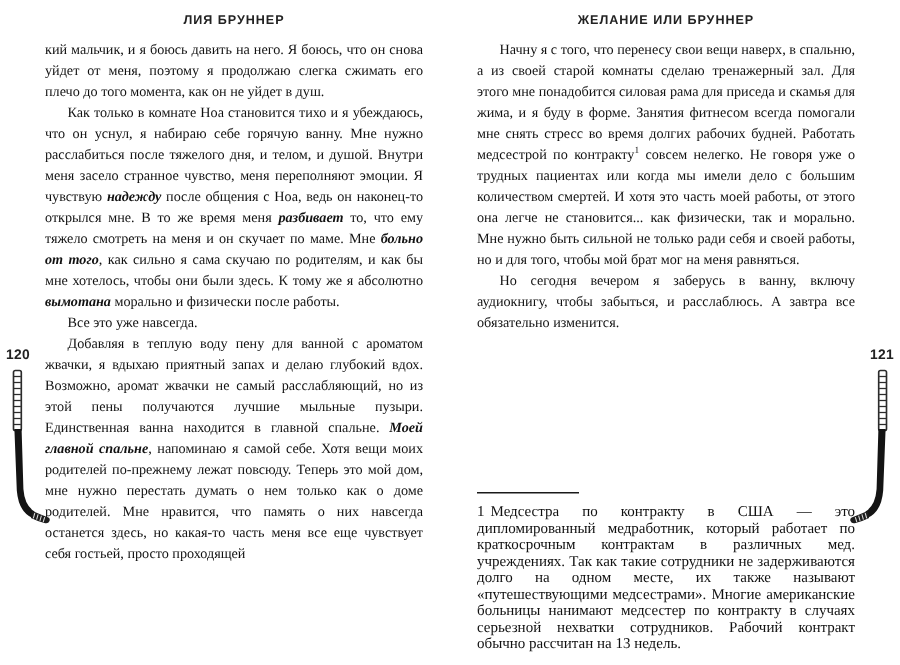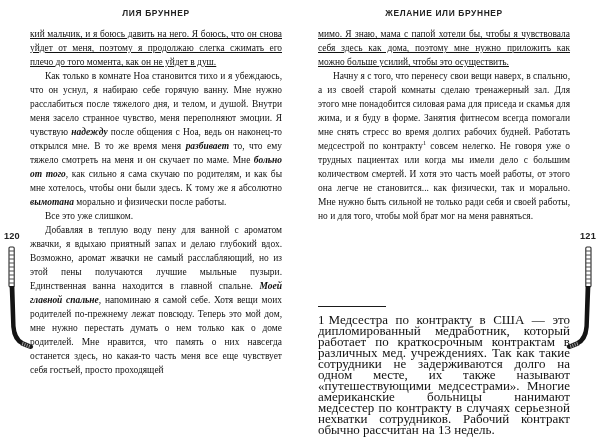--- a/index.html
+++ b/index.html
@@ -50,21 +50,20 @@
     text-justify: inter-word;
     hyphens: manual;
     color: #111;
   }
   .body-col p {
     margin: 0;
     text-indent: 15px;
   }
   .body-col p.cont {
     text-indent: 0;
-    text-decoration: underline;
   }
   .body-col em {
     font-style: italic;
     font-weight: bold;
   }
   .body-col sup {
     font-size: 6.2px;
     vertical-align: super;
     line-height: 0;
   }
@@ -100,42 +99,42 @@
     right: 30px;
     bottom: 8px;
   }
   .footnote-rule {
     width: 68px;
     height: 1.4px;
     background: #1a1a1a;
     margin: 0 0 7px 0;
   }
   .footnote-text {
-    font-size: 13px;
+    font-size: 10px;
     line-height: 11.0px;
     text-align: justify;
     color: #111;
   }
   .footnote-text .fn-num {
     margin-right: 4px;
   }
 </style>
 </head>
 <body>
 
 <div class="spread">
 
   <div class="page page-left">
 
     <div class="running-head">ЛИЯ БРУННЕР</div>
 
     <div class="body-col">
         <p class="cont"><span>кий мальчик, и я боюсь давить на него. Я боюсь, что он снова уйдет от меня, поэтому я продолжаю слегка сжимать его плечо до того момента, как он не уйдет в душ.</span></p>
         <p><span>Как только в комнате Ноа становится тихо и я убеждаюсь, что он уснул, я набираю себе горячую ванну. Мне нужно расслабиться после тяжелого дня, и телом, и душой. Внутри меня засело странное чувство, меня переполняют эмоции. Я чувствую </span><em>надежду</em><span> после общения с Ноа, ведь он наконец-то открылся мне. В то же время меня </span><em>разбивает</em><span> то, что ему тяжело смотреть на меня и он скучает по маме. Мне </span><em>больно от того</em><span>, как сильно я сама скучаю по родителям, и как бы мне хотелось, чтобы они были здесь. К тому же я абсолютно </span><em>вымотана</em><span> морально и физически после работы.</span></p>
-        <p><span>Все это уже слишком.</span></p>
+        <p><span>Все это уже навсегда.</span></p>
         <p><span>Добавляя в теплую воду пену для ванной с ароматом жвачки, я вдыхаю приятный запах и делаю глубокий вдох. Возможно, аромат жвачки не самый расслабляющий, но из этой пены получаются лучшие мыльные пузыри. Единственная ванна находится в главной спальне. </span><em>Моей главной спальне</em><span>, напоминаю я самой себе. Хотя вещи моих родителей по-прежнему лежат повсюду. Теперь это мой дом, мне нужно перестать думать о нем только как о доме родителей. Мне нравится, что память о них навсегда останется здесь, но какая-то часть меня все еще чувствует себя гостьей, просто проходящей</span></p>
       </div>
 
     <div class="folio folio-left">120</div>
 
     <div class="stick stick-left">
       <svg width="34" height="112" viewBox="0 0 34 112" xmlns="http://www.w3.org/2000/svg" aria-hidden="true">
 
         <rect x="9.0" y="1" width="5.2" height="40" rx="1.2" fill="#ffffff" stroke="#2b2b2b" stroke-width="1.1"></rect>
         <g stroke="#2b2b2b" stroke-width="0.85">
@@ -163,22 +162,22 @@
         </g>
       </svg>
     </div>
   </div>
 
   <div class="page page-right">
 
     <div class="running-head">ЖЕЛАНИЕ ИЛИ БРУННЕР</div>
 
     <div class="body-col">
-        <p class="cont"><span>мимо. Я знаю, мама с папой хотели бы, чтобы я чувствовала себя здесь как дома, поэтому мне нужно приложить как можно больше усилий, чтобы это осуществить.</span></p>
         <p><span>Начну я с того, что перенесу свои вещи наверх, в спальню, а из своей старой комнаты сделаю тренажерный зал. Для этого мне понадобится силовая рама для приседа и скамья для жима, и я буду в форме. Занятия фитнесом всегда помогали мне снять стресс во время долгих рабочих будней. Работать медсестрой по контракту</span><sup>1</sup><span> совсем нелегко. Не говоря уже о трудных пациентах или когда мы имели дело с большим количеством смертей. И хотя это часть моей работы, от этого она легче не становится... как физически, так и морально. Мне нужно быть сильной не только ради себя и своей работы, но и для того, чтобы мой брат мог на меня равняться.</span></p>
+        <p><span>Но сегодня вечером я заберусь в ванну, включу аудиокнигу, чтобы забыться, и расслаблюсь. А завтра все обязательно изменится.</span></p>
       </div>
 
     <div class="folio folio-right">121</div>
 
     <div class="stick stick-right">
       <svg width="34" height="112" viewBox="0 0 34 112" xmlns="http://www.w3.org/2000/svg" aria-hidden="true">
         <rect x="9.0" y="1" width="5.2" height="40" rx="1.2" fill="#ffffff" stroke="#2b2b2b" stroke-width="1.1"></rect>
         <g stroke="#2b2b2b" stroke-width="0.85">
           <line x1="9.3" y1="5" x2="13.9" y2="5"></line>
           <line x1="9.3" y1="9" x2="13.9" y2="9"></line>

